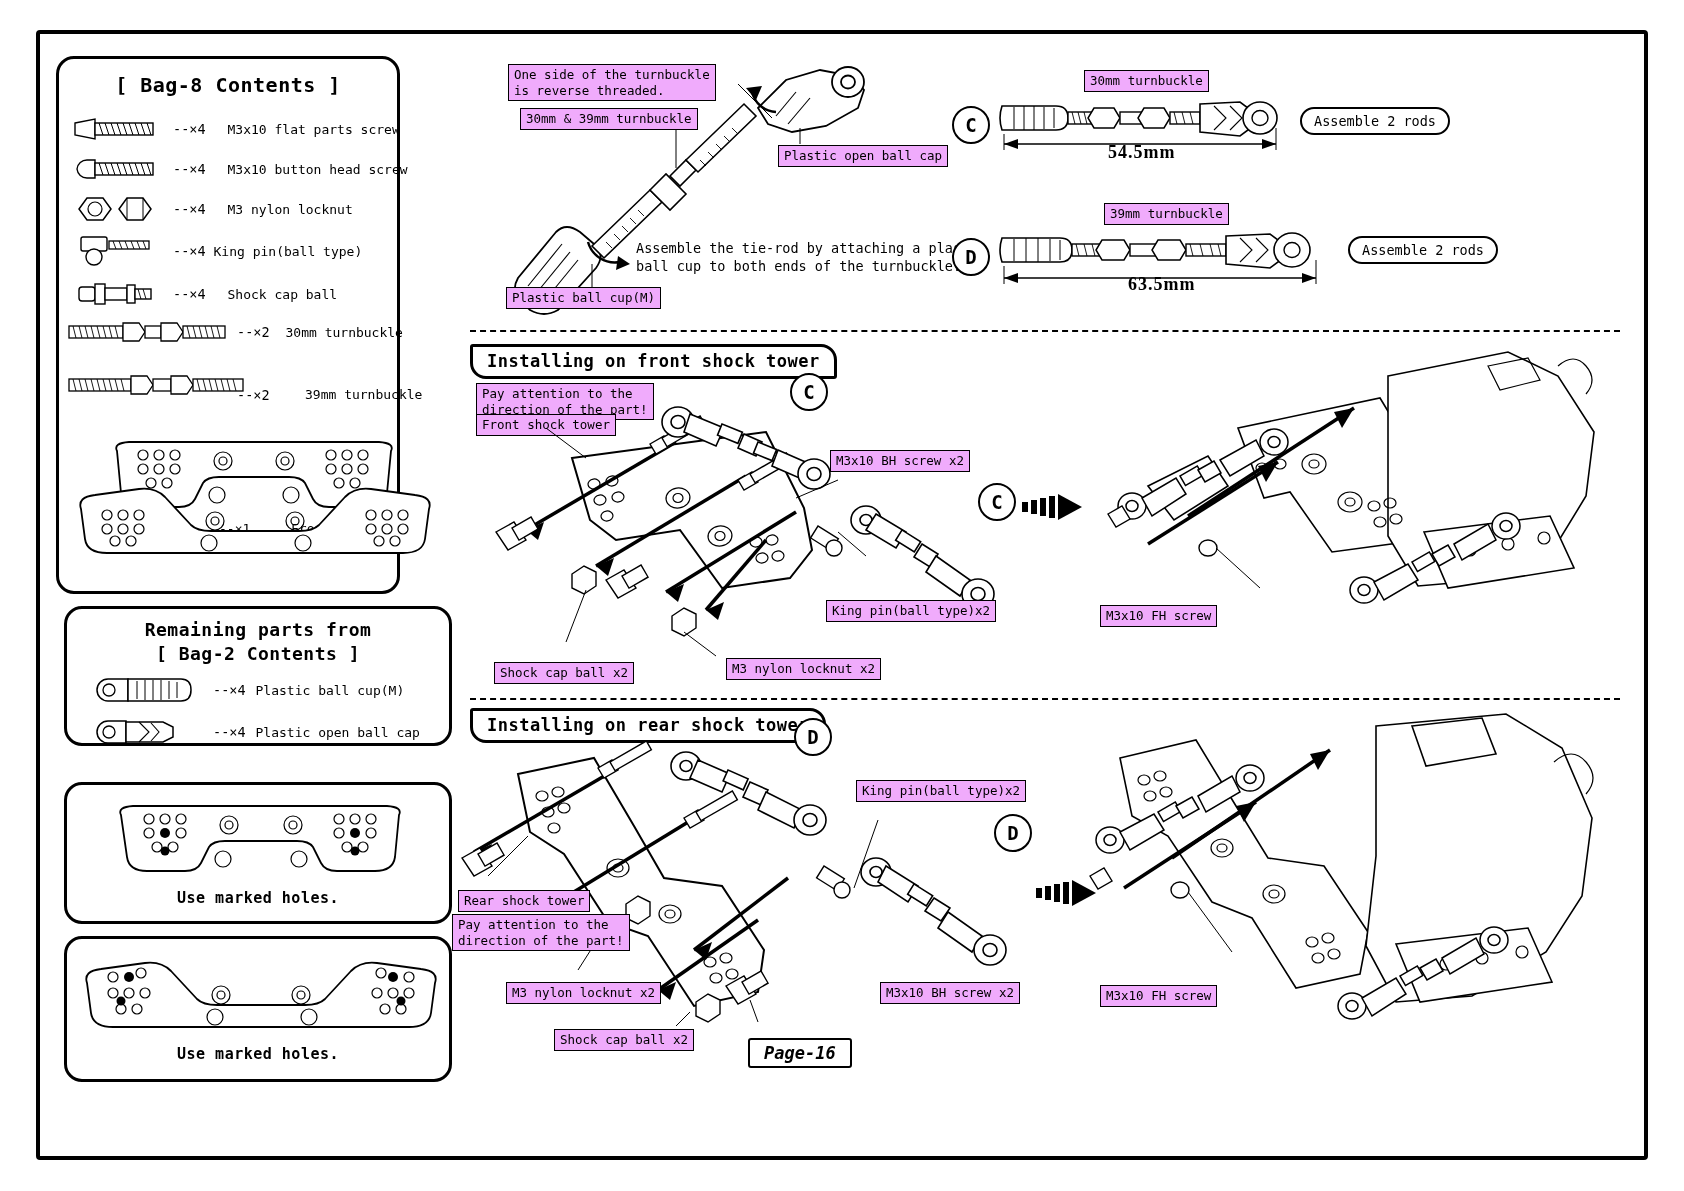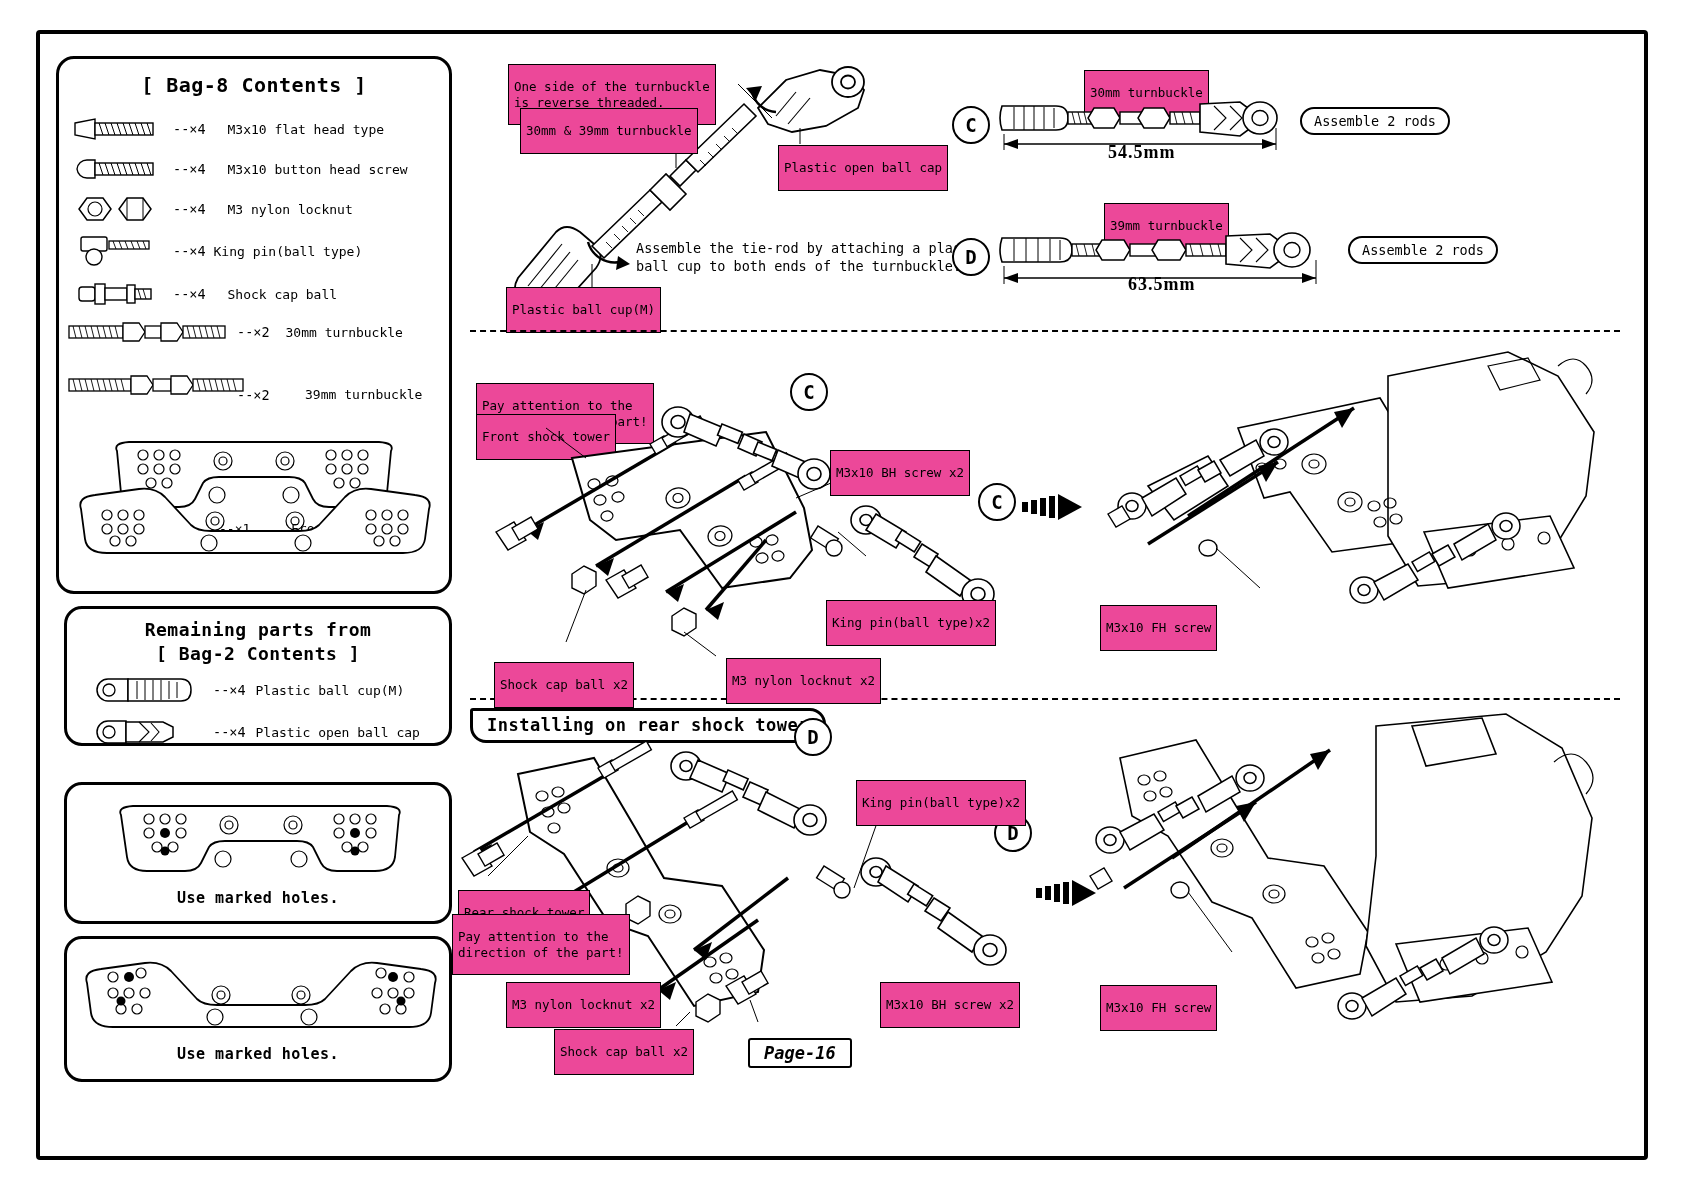--- a/index.html
+++ b/index.html
@@ -2,42 +2,42 @@
 <html><head>
 <meta charset="utf-8">
 <style>
   html,body{margin:0;padding:0;background:#ffffff;}
   body{width:1684px;height:1191px;font-family:"DejaVu Sans Mono",monospace;color:#000;}
   #sheet{position:relative;width:1684px;height:1191px;overflow:hidden;}
   .frame{position:absolute;left:36px;top:30px;width:1612px;height:1130px;border:4px solid #000;border-radius:4px;box-sizing:border-box;}
   .panel{position:absolute;border:3px solid #000;border-radius:18px;box-sizing:border-box;background:#fff;}
   .ttl{font-weight:bold;text-align:center;letter-spacing:.5px;}
   .lbl{font-family:"DejaVu Sans Mono",monospace;font-size:13px;white-space:nowrap;}
-  .box-lbl{position:absolute;border:1.5px solid #000;background:#ec4899;padding:14px 5px;font-size:12.5px;line-height:1.25;white-space:nowrap;}
+  .box-lbl{position:absolute;border:1.5px solid #000;background:#f0abfc;padding:2px 5px;font-size:12.5px;line-height:1.25;white-space:nowrap;}
   .plain-lbl{position:absolute;font-size:13px;line-height:1.3;white-space:nowrap;}
   .tagbar{position:absolute;background:#000;color:#fff;font-weight:bold;font-size:17px;padding:4px 14px 5px 14px;border-radius:3px;letter-spacing:.5px;}
   .tagbar.sk{background:#fff;color:#000;border:3px solid #000;border-radius:3px 16px 3px 16px;}
   .circ{position:absolute;width:34px;height:34px;border:2.5px solid #000;border-radius:50%;display:flex;align-items:center;justify-content:center;font-weight:bold;font-size:19px;background:#fff;}
   .pill{position:absolute;border:2px solid #000;border-radius:14px;padding:4px 12px;font-size:13.5px;background:#fff;white-space:nowrap;}
   .dim{position:absolute;font-size:18px;font-weight:bold;letter-spacing:1px;font-family:Liberation Serif, serif;}
   .qty{font-size:13.5px;}
   .ic{display:inline-block;vertical-align:middle;}
   .divider{position:absolute;border-top:2.5px dashed #000;}
   .pagetag{position:absolute;border:2.5px solid #000;border-radius:3px;padding:3px 14px;font-style:italic;font-weight:bold;font-size:17px;background:#fff;}
   .row{position:absolute;display:flex;align-items:center;}
   svg{display:block;overflow:visible;}
   .bin{position:absolute;}
 </style>
 </head>
 <body>
 
 <div id="sheet">
   <div class="frame"></div>
 
-  <div class="panel" style="left:56px;top:56px;width:396px;height:538px;">
+  <div class="panel" style="left:56px;top:56px;width:344px;height:538px;">
     <div class="ttl" style="position:absolute;left:0;top:14px;width:100%;font-size:20px;">[ Bag-8 Contents ]</div>
 
     <div class="row" style="left:14px;top:52px;width:370px;height:36px;">
       <span class="ic">
         <svg width="86" height="24" viewBox="0 0 86 24">
           <path d="M2 6 L22 2 L22 22 L2 18 Z" fill="#fff" stroke="#000" stroke-width="1.4"></path>
           <rect x="22" y="6" width="58" height="12" fill="#fff" stroke="#000" stroke-width="1.4"></rect>
           <g stroke="#000" stroke-width="1">
             <line x1="26" y1="6" x2="30" y2="18"></line>
               <line x1="32" y1="6" x2="36" y2="18"></line>
@@ -45,21 +45,21 @@
               <line x1="44" y1="6" x2="48" y2="18"></line>
             <line x1="50" y1="6" x2="54" y2="18"></line>
               <line x1="56" y1="6" x2="60" y2="18"></line>
             <line x1="62" y1="6" x2="66" y2="18"></line>
               <line x1="68" y1="6" x2="72" y2="18"></line>
             <line x1="74" y1="6" x2="78" y2="18"></line>
           </g>
         </svg>
       </span>
       <span class="qty" style="margin-left:14px;">--×4</span>
-      <span class="lbl" style="margin-left:22px;">M3x10 flat head type</span>
+      <span class="lbl" style="margin-left:22px;">M3x10 flat parts screw</span>
     </div>
 
     <div class="row" style="left:14px;top:92px;width:370px;height:36px;">
       <span class="ic">
         <svg width="86" height="24" viewBox="0 0 86 24">
           <path d="M4 12 a10 10 0 0 1 10 -9 l8 0 l0 18 l-8 0 a10 10 0 0 1 -10 -9 z" fill="#fff" stroke="#000" stroke-width="1.4"></path>
           <rect x="22" y="6" width="58" height="12" fill="#fff" stroke="#000" stroke-width="1.4"></rect>
           <g stroke="#000" stroke-width="1">
             <line x1="26" y1="6" x2="30" y2="18"></line>
               <line x1="32" y1="6" x2="36" y2="18"></line>
@@ -522,20 +522,21 @@
       <polygon points="318,52 304,47 304,57" fill="#000"></polygon>
       <line x1="6" y1="40" x2="6" y2="58" stroke="#000" stroke-width="1"></line>
       <line x1="318" y1="34" x2="318" y2="58" stroke="#000" stroke-width="1"></line>
     </svg>
   </div>
   <div class="dim" style="left:1128px;top:274px;">63.5mm</div>
 
   <div class="divider" style="left:470px;top:330px;width:1150px;"></div>
   <div class="divider" style="left:470px;top:698px;width:1150px;"></div>
 
+  <div class="tagbar sk" style="left:470px;top:344px;">Installing on front shock tower</div>
   <div class="box-lbl" style="left:476px;top:383px;">
     <span>Pay attention to the</span><br>
     <span>direction of the part!</span>
   </div>
   <div class="box-lbl" style="left:476px;top:414px;">Front shock tower</div>
   <div class="circ" style="left:790px;top:373px;">C</div>
   <div class="circ" style="left:978px;top:483px;">C</div>
 
   <div class="bin" style="left:466px;top:380px;">
     <svg width="560" height="300" viewBox="0 0 560 300">

